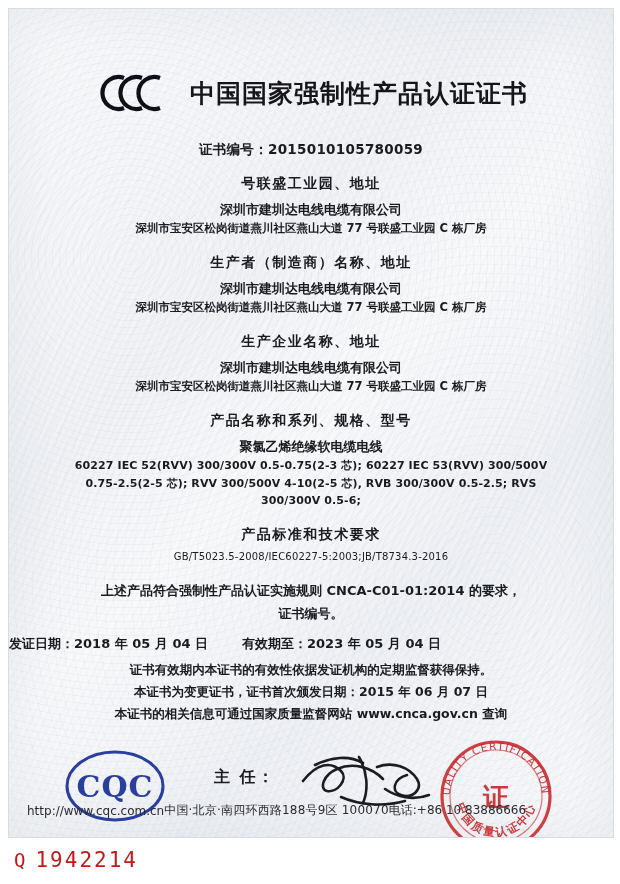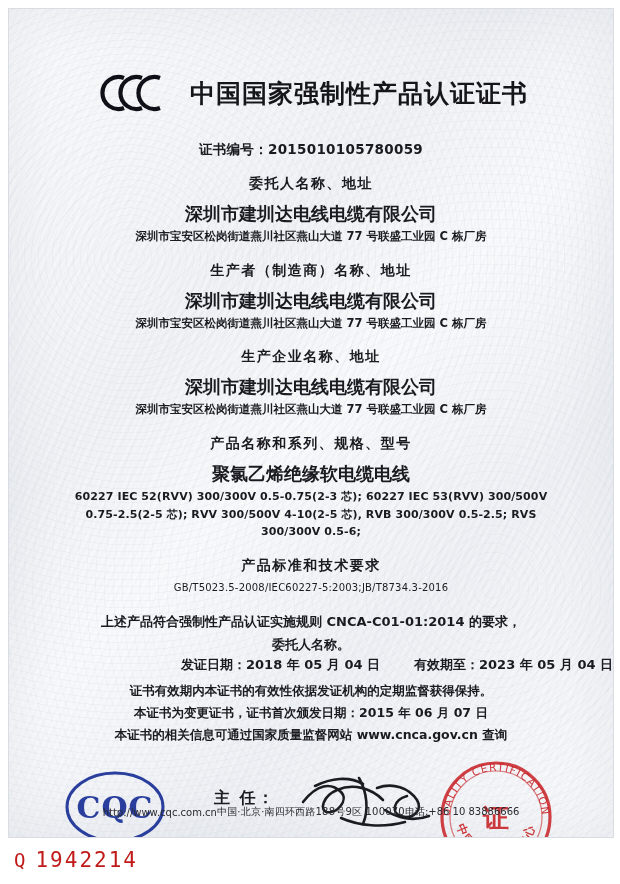--- a/index.html
+++ b/index.html
@@ -93,21 +93,21 @@
     text-align: center;
     margin-top: 16px;
   }
   .sec-title {
     font-size: 14px;
     font-weight: bold;
     letter-spacing: 1.5px;
     margin-bottom: 7px;
   }
   .sec-line {
-    font-size: 18px;
+    font-size: 13px;
     font-weight: bold;
     line-height: 1.55;
   }
   .sec-line.small {
     font-size: 11.5px;
     font-weight: bold;
   }
 
   .product-spec {
     font-size: 11px;
@@ -131,22 +131,23 @@
     font-size: 13px;
     font-weight: bold;
     line-height: 1.75;
     text-align: center;
   }
   .statement .ind {
     display: block;
   }
 
   .dates-row {
+    margin-top: 10px;
     display: flex;
-    justify-content: flex-end;
+    justify-content: flex-start;
     gap: 34px;
     font-size: 13px;
     font-weight: bold;
   }
 
   .notes {
     margin-top: 6px;
     text-align: center;
     font-size: 12.5px;
     font-weight: bold;
@@ -197,24 +198,24 @@
     width: 118px;
     height: 118px;
   }
 
   .footer {
     position: absolute;
     left: 0;
     right: 0;
     bottom: 18px;
     display: flex;
-    justify-content: center;
+    justify-content: flex-start;
     align-items: center;
     padding: 0 18px;
-    font-size: 10px;
+    font-size: 12px;
     color: #2a2a30;
   }
   .footer .mid { letter-spacing: 0.2px; }
 
   
   .serial {
     position: absolute;
     left: 14px;
     bottom: 12px;
     display: flex;
@@ -248,21 +249,21 @@
               <path d="M66 11 A16 16 0 1 0 66 41"></path>
             </g>
           </svg>
         </div>
         <div class="main-title">中国国家强制性产品认证证书</div>
       </div>
 
       <div class="cert-no">证书编号：2015010105780059</div>
 
       <div class="section">
-        <div class="sec-title">委托人名称、地址</div>
+        <div class="sec-title">号联盛工业园、地址</div>
         <div class="sec-line">深圳市建圳达电线电缆有限公司</div>
         <div class="sec-line small">深圳市宝安区松岗街道燕川社区燕山大道 77 号联盛工业园 C 栋厂房</div>
       </div>
 
       <div class="section">
         <div class="sec-title">生产者（制造商）名称、地址</div>
         <div class="sec-line">深圳市建圳达电线电缆有限公司</div>
         <div class="sec-line small">深圳市宝安区松岗街道燕川社区燕山大道 77 号联盛工业园 C 栋厂房</div>
       </div>
 
@@ -278,21 +279,21 @@
         <div class="product-spec">60227 IEC 52(RVV) 300/300V 0.5-0.75(2-3 芯); 60227 IEC 53(RVV) 300/500V 0.75-2.5(2-5 芯); RVV 300/500V 4-10(2-5 芯), RVB 300/300V 0.5-2.5; RVS 300/300V 0.5-6;</div>
       </div>
 
       <div class="section">
         <div class="sec-title">产品标准和技术要求</div>
         <div class="std-line">GB/T5023.5-2008/IEC60227-5:2003;JB/T8734.3-2016</div>
       </div>
 
       <div class="statement">
         <span class="ind">上述产品符合强制性产品认证实施规则 CNCA-C01-01:2014 的要求，</span>
-        <span class="ind">委托人名称。</span>
+        <span class="ind">证书编号。</span>
       </div>
 
       <div class="dates-row">
         <span>发证日期：2018 年 05 月 04 日</span>
         <span>有效期至：2023 年 05 月 04 日</span>
       </div>
 
       <div class="notes">
         <div>证书有效期内本证书的有效性依据发证机构的定期监督获得保持。</div>
         <div>本证书为变更证书，证书首次颁发日期：2015 年 06 月 07 日</div>

